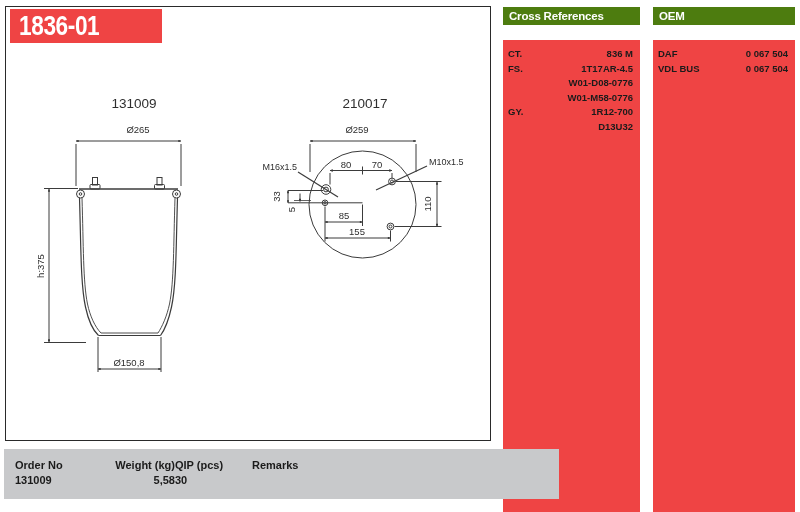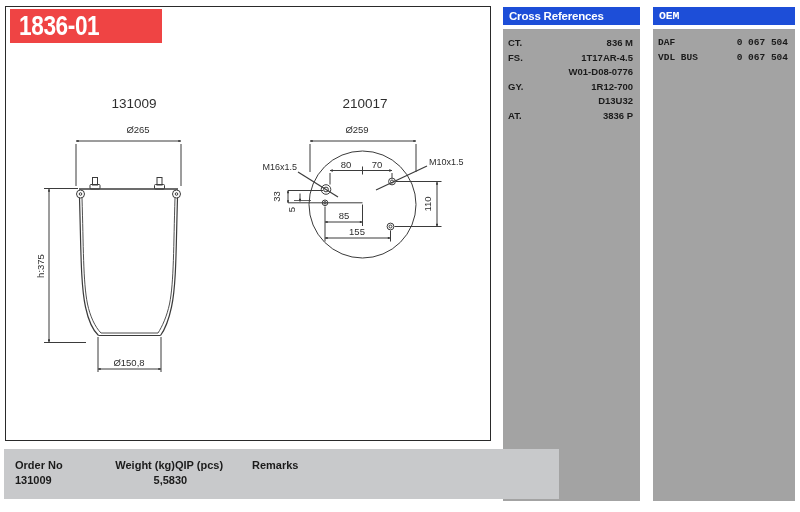--- a/index.html
+++ b/index.html
@@ -18,29 +18,29 @@
     background:#ef4444;color:#ffffff;display:flex;align-items:center;
     padding-left:9px;box-sizing:border-box;z-index:3;
   }
   .title-box span{
     font-size:27px;font-weight:bold;letter-spacing:-0.5px;
     transform:scaleX(0.84);transform-origin:left center;white-space:nowrap;
   }
   
   .panel{position:absolute;top:7px;}
   .panel-header{
-    height:18px;background:#1d4ed8;color:#ffffff;font-weight:bold;
+    height:18px;background:#4d7c0f;color:#ffffff;font-weight:bold;
     font-size:11.5px;line-height:18px;padding-left:6px;letter-spacing:-0.2px;
   }
   .panel-body{
-    margin-top:4px;background:#a3a3a3;height:472px;box-sizing:border-box;
+    margin-top:15px;background:#ef4444;height:472px;box-sizing:border-box;
     padding-top:7px;
   }
   #crossref{left:503px;width:137px;}
-  #oem{left:653px;width:142px;font-family:Liberation Mono, monospace;}
+  #oem{left:653px;width:142px;}
   .refrow{
     display:flex;justify-content:space-between;
     padding:0 7px 0 5px;font-size:9.5px;font-weight:bold;
     line-height:14.6px;color:#1b1b1b;white-space:nowrap;
   }
   
   .order-table{
     position:absolute;left:4px;top:449px;width:555px;height:50px;
     background:#c8c9cb;box-sizing:border-box;padding:9px 0 0 11px;
     color:#1b1b1b;
@@ -211,30 +211,30 @@
       </div>
     <div class="refrow">
         <span>FS.</span>
         <span>1T17AR-4.5</span>
       </div>
     <div class="refrow">
         <span></span>
         <span>W01-D08-0776</span>
       </div>
     <div class="refrow">
+        <span></span>
+        <span>W01-M58-0776</span>
+      </div>
+    <div class="refrow">
         <span>GY.</span>
         <span>1R12-700</span>
       </div>
     <div class="refrow">
         <span></span>
         <span>D13U32</span>
-      </div>
-    <div class="refrow">
-        <span>AT.</span>
-        <span>3836 P</span>
       </div>
   </div>
 </div>
 
 <div class="panel" id="oem">
   <div class="panel-header">OEM</div>
   <div class="panel-body">
     <div class="refrow">
         <span>DAF</span>
         <span>0 067 504</span>

